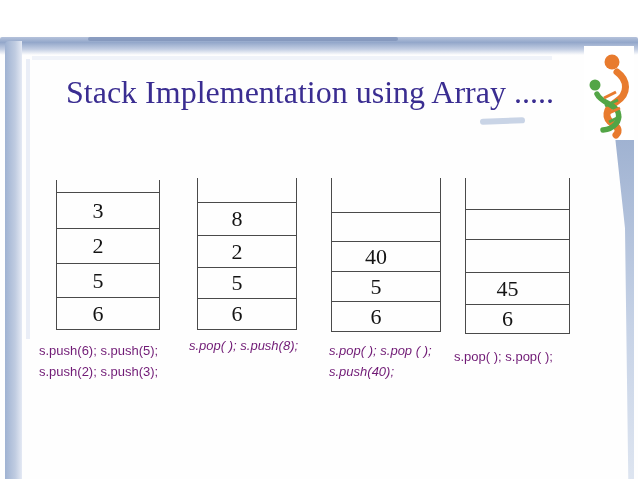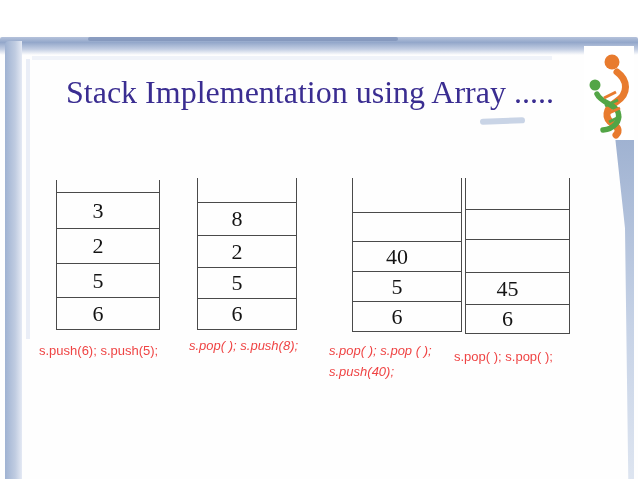--- a/index.html
+++ b/index.html
@@ -36,25 +36,25 @@
   .logo{position:absolute;left:584px;top:11px;width:50px;height:94px;background:#ffffff;z-index:2;}
 
   
   .stack{position:absolute;box-sizing:content-box;
     border-left:1.5px solid #4a4a4a;border-right:1.5px solid #4a4a4a;border-bottom:1.5px solid #4a4a4a;}
   .cell{border-top:1.5px solid #4a4a4a;display:flex;align-items:center;justify-content:center;
     padding-right:20px;box-sizing:border-box;
     font-family:"Liberation Serif",serif;font-size:22px;color:#141414;}
   .s1{left:56px;top:145px;width:102px;}
   .s2{left:197px;top:143px;width:98px;}
-  .s3{left:352px;top:143px;width:108px;}
+  .s3{left:331px;top:143px;width:108px;}
   .s4{left:465px;top:143px;width:103px;text-align:right;}
 
   
-  .caption{position:absolute;font-size:13px;line-height:21px;color:#ef4444;white-space:nowrap;}
+  .caption{position:absolute;font-size:13px;line-height:21px;color:#701a75;white-space:nowrap;}
   .c1{left:39px;top:305px;}
   .c2{left:189px;top:300px;font-style:italic;}
   .c3{left:329px;top:305px;font-style:italic;}
   .c4{left:454px;top:311px;}
 </style>
 </head>
 <body>
 
 <div class="slide">
 
@@ -109,20 +109,21 @@
   <div class="stack s4">
     <div class="overhang" style="height:31px"></div>
     <div class="cell" style="height:30px"></div>
     <div class="cell" style="height:33px"></div>
     <div class="cell" style="height:32px">45</div>
     <div class="cell" style="height:29px">6</div>
   </div>
 
   <div class="caption c1">
     <div>s.push(6); s.push(5);</div>
+    <div>s.push(2); s.push(3);</div>
   </div>
   <div class="caption c2">
     <div>s.pop( ); s.push(8);</div>
     <div></div>
   </div>
   <div class="caption c3">
     <div>s.pop( ); s.pop ( );</div>
     <div>s.push(40);</div>
   </div>
   <div class="caption c4">

